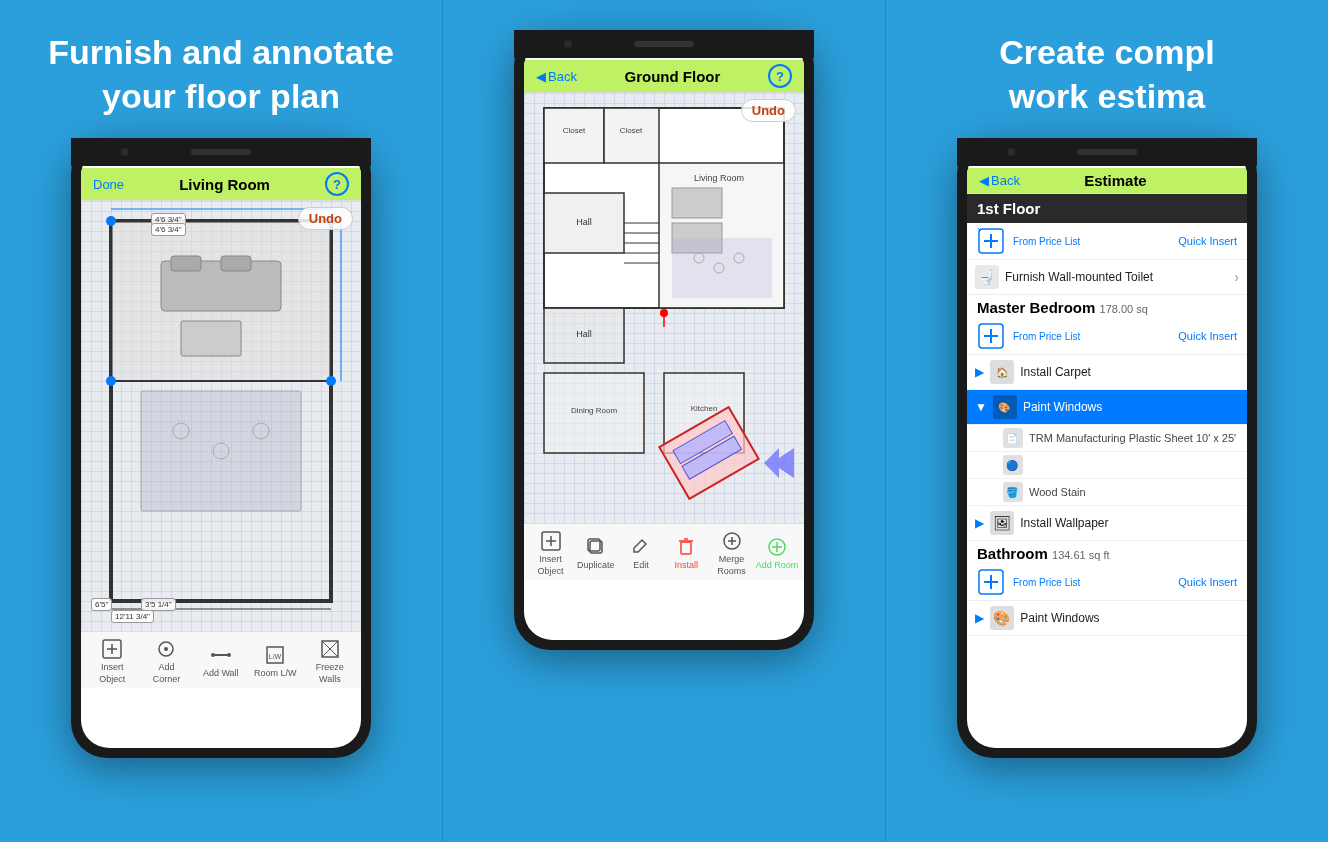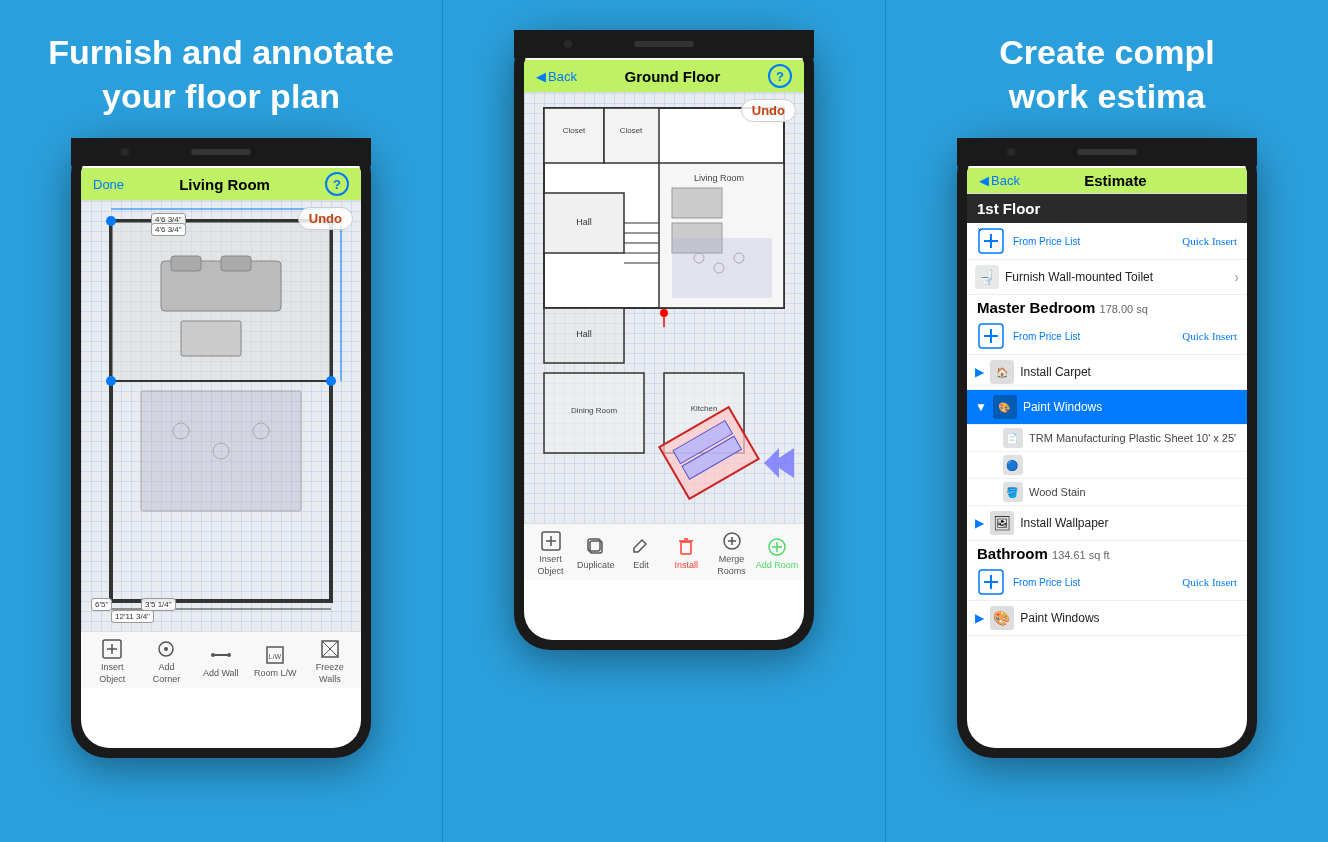--- a/index.html
+++ b/index.html
@@ -238,21 +238,20 @@
 
     .from-price-btn {
       color: #007AFF;
       font-size: 10px;
     }
 
     .quick-insert-btn {
       color: #007AFF;
       font-size: 11px;
       margin-left: auto;
-      font-family: Liberation Serif, serif;
     }
 
     .estimate-row {
       display: flex;
       align-items: center;
       padding: 5px 8px;
       gap: 6px;
       border-bottom: 1px solid #eee;
     }
 

